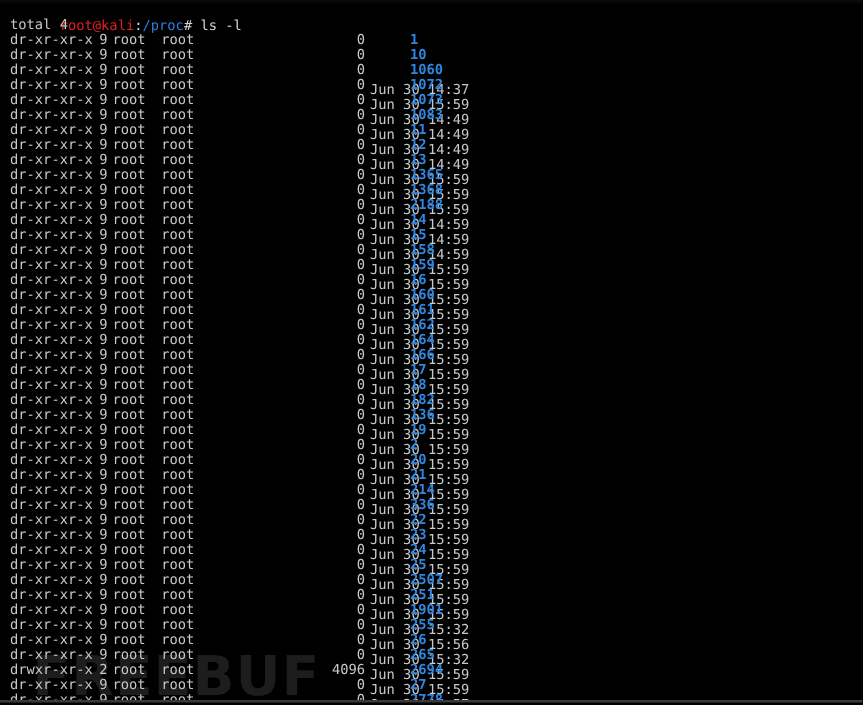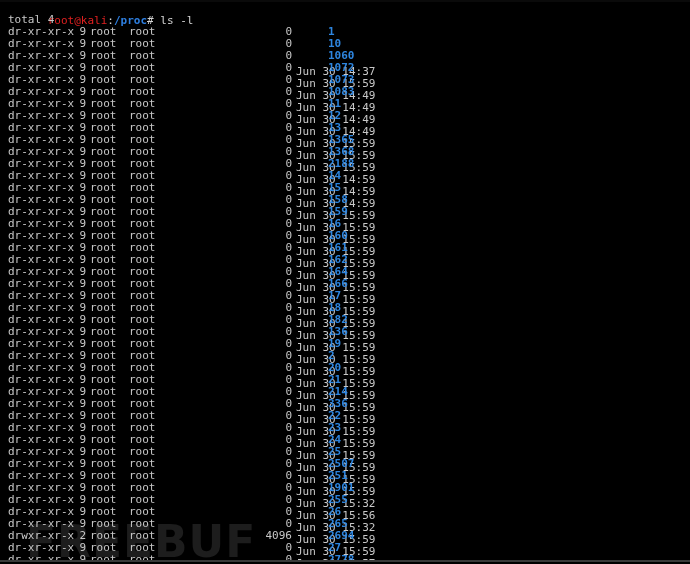--- a/index.html
+++ b/index.html
@@ -50,21 +50,21 @@
     white-space: pre;
     position: relative;
   }
   .prompt-line {
     height: 13px;
     line-height: 13px;
     padding-left: 8px;
   }
   .c-user   { color: #e02020; font-weight: normal; }
   .c-colon  { color: #d6d6d6; }
-  .c-path   { color: #2e7fe0; font-weight: bold; }
+  .c-path   { color: #2e7fe0; font-weight: normal; }
   .c-cmd    { color: #d6d6d6; }
   .total-line {
     padding-left: 8px;
     color: #c8c8c8;
   }
   .row {
     color: #c8c8c8;
   }
   .col-perms {
     position: absolute;

